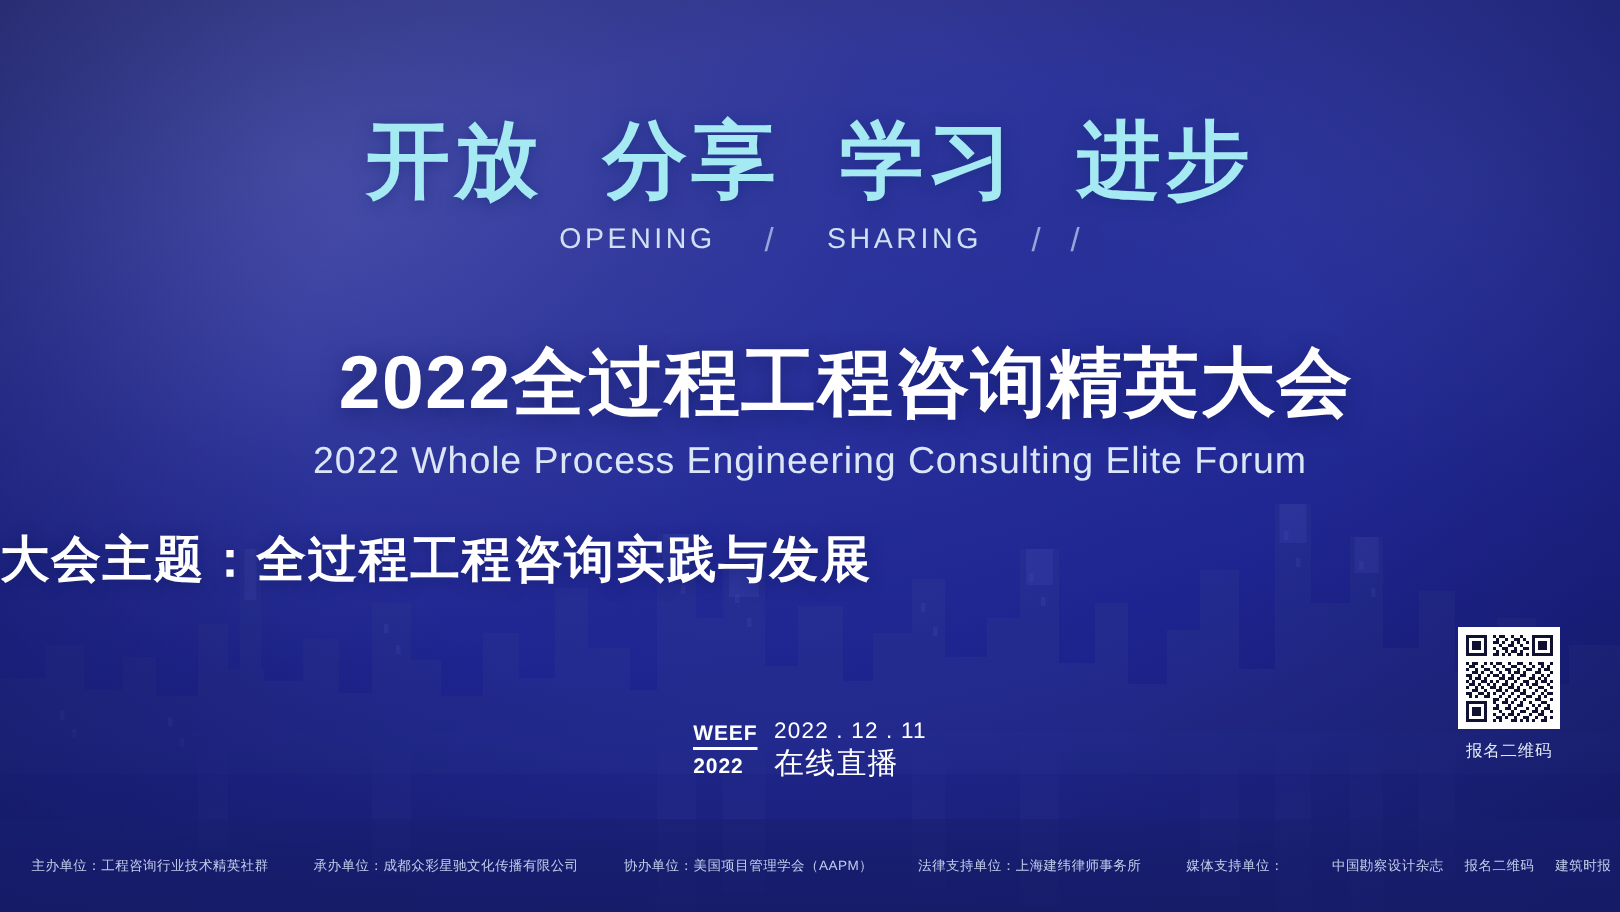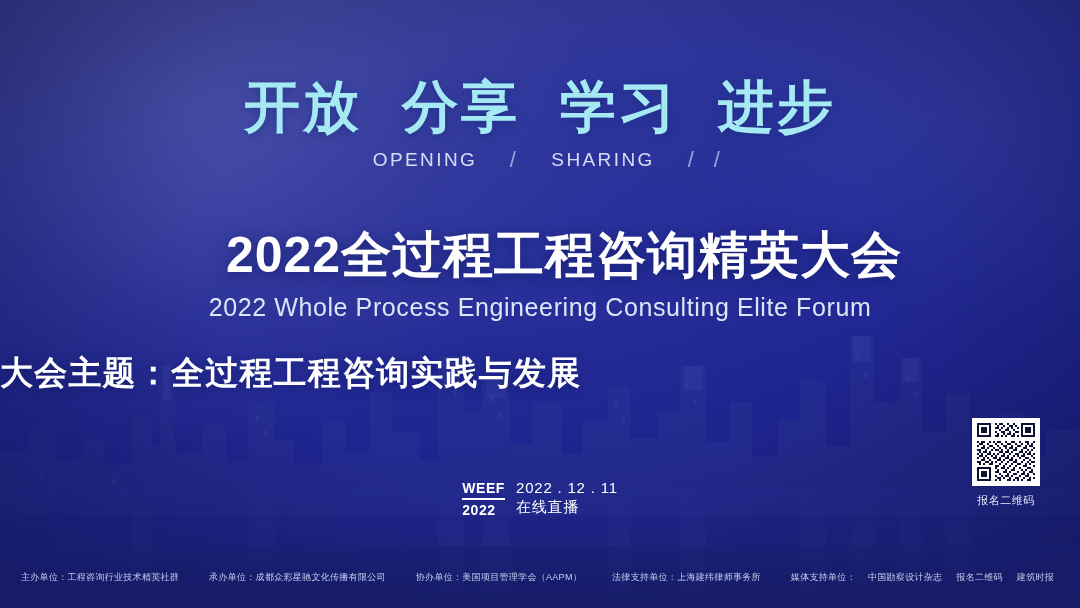--- a/index.html
+++ b/index.html
@@ -201,21 +201,21 @@
   .date-weef .w-bot {
     padding-top: 2px;
   }
   .date-right {
     color: #ffffff;
     font-size: 15px;
     text-align: left;
     letter-spacing: 0.8px;
   }
   .date-right .d-top { line-height: 19px; }
-  .date-right .d-bot { line-height: 20px; padding-top: 2px; font-size: 15px; font-family: Liberation Mono, monospace; }
+  .date-right .d-bot { line-height: 20px; padding-top: 2px; font-size: 20px; }
 
   
   .qr-block {
     position: absolute;
     right: 30px;
     top: 418px;
     width: 88px;
     text-align: center;
   }
   .qr-img {
@@ -249,21 +249,21 @@
   .footer-row {
     display: flex;
     align-items: center;
     width: 100%;
     color: #c3cdec;
     font-size: 9px;
     letter-spacing: 0.3px;
     white-space: nowrap;
   }
   .f-item { margin-right: 30px; }
-  .f-item.media { margin-right: 12px; }
+  .f-item.media { margin-right: 32px; }
   .f-mag { margin-right: 14px; }
   .f-spacer { flex: 1 1 auto; }
 </style>
 </head>
 <body>
 
 <div class="poster">
 
   <div class="bg-glow-left"></div>
   <div class="bg-glow-right"></div>

